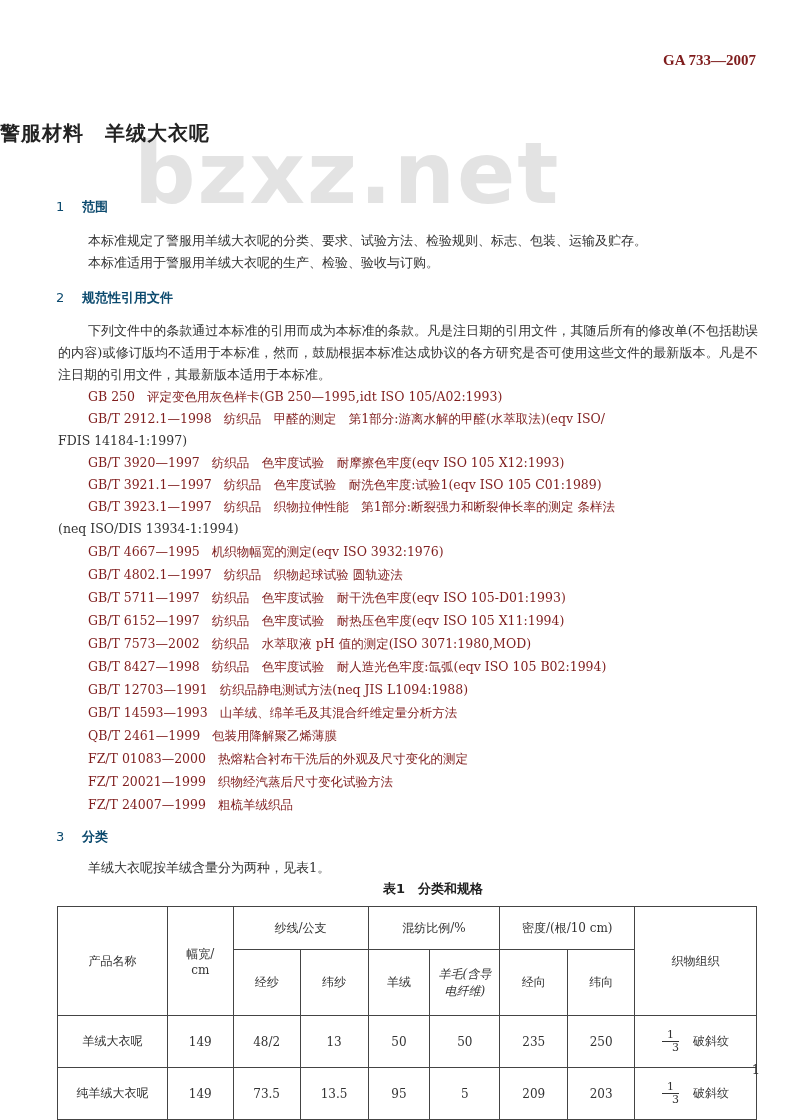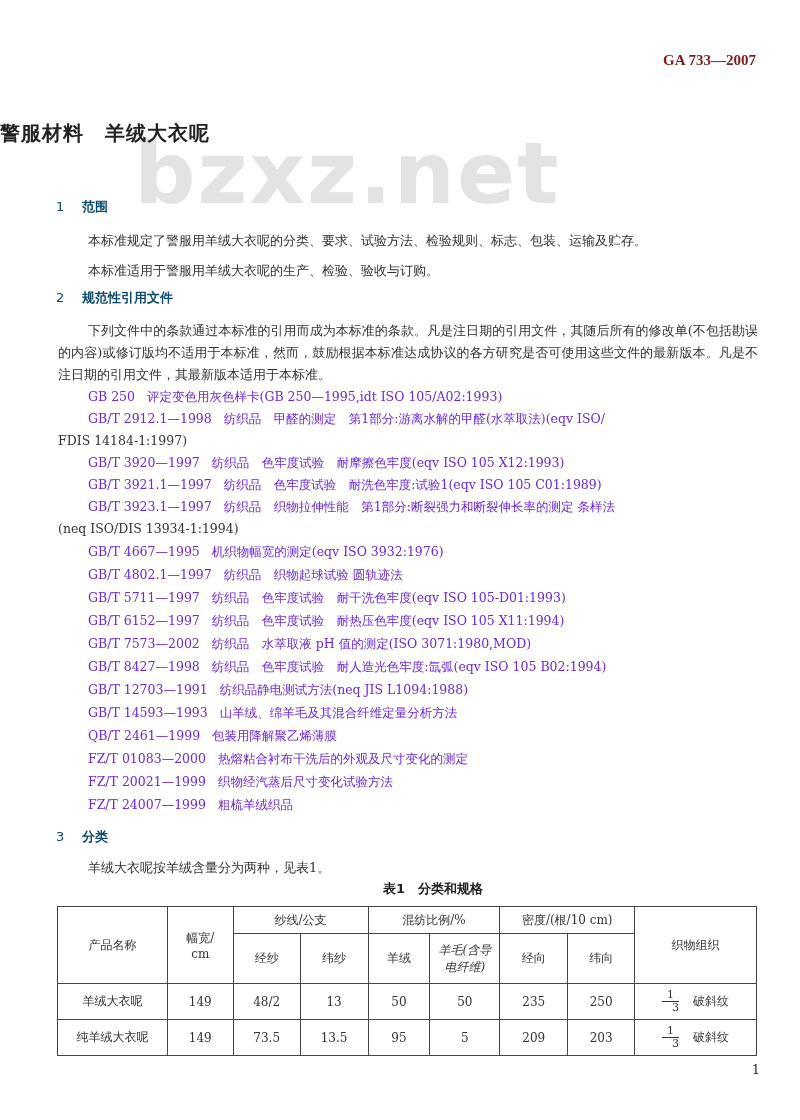--- a/index.html
+++ b/index.html
@@ -32,35 +32,35 @@
     font-size: 13px; font-weight: bold; color: #0c4a6e;
   }
   .heading .num { display: inline-block; width: 26px; font-weight: normal; }
   .para {
     position: absolute; left: 88px; font-size: 13px; color: #333; white-space: nowrap;
   }
   .block {
     position: absolute; left: 58px; width: 700px; font-size: 13px; color: #333;
     line-height: 22px; text-indent: 30px; text-align: justify;
   }
-  .ref { position: absolute; left: 88px; font-size: 12.5px; color: #6d28d9; white-space: nowrap; }
+  .ref { position: absolute; left: 88px; font-size: 12.5px; color: #7f1d1d; white-space: nowrap; }
   .ref .code { display: inline-block; min-width: 0; margin-right: 12px; }
   .ref-cont { position: absolute; left: 58px; font-size: 12.5px; color: #333; white-space: nowrap; }
   .table-title {
     position: absolute; top: 880px; left: 0; width: 800px; text-align: center;
     font-family: "DejaVu Sans", "Liberation Sans", sans-serif;
     font-size: 13px; font-weight: bold; color: #222; margin-left: 33px;
   }
   table.spec {
     position: absolute; top: 906px; left: 57px; width: 700px;
     border-collapse: collapse; font-size: 12px; color: #333;
     font-family: "DejaVu Serif", serif;
   }
   table.spec td, table.spec th {
-    border: 1px solid #444; text-align: center; font-weight: normal; padding: 0;
+    border: 1px solid #444; text-align: center; font-weight: normal; padding: 8px;
   }
   table.spec thead tr.h1 th { height: 26px; }
   table.spec thead tr.h2 th { height: 49px; }
   table.spec tbody tr td { height: 35px; }
   .frac { display: inline-block; vertical-align: middle; text-align: center; line-height: 12px; margin-right: 14px; font-size: 11px; }
   .frac .n { display: block; border-bottom: 1px solid #333; padding: 0 3px; }
   .frac .d { display: block; padding-left: 10px; }
   .page-num { position: absolute; top: 1062px; right: 40px; font-size: 13px; color: #333; }
 </style>
 </head>
@@ -69,21 +69,21 @@
 <div class="std-code">GA 733—2007</div>
 <div class="watermark">bzxz.net</div>
 <div class="title">警服材料　羊绒大衣呢</div>
 
 <div class="content">
 
   <div class="heading" style="top:198px;">
     <span class="num">1</span><span>范围</span>
   </div>
   <div class="para" style="top:232px;">本标准规定了警服用羊绒大衣呢的分类、要求、试验方法、检验规则、标志、包装、运输及贮存。</div>
-  <div class="para" style="top:254px;margin-top:8px;">本标准适用于警服用羊绒大衣呢的生产、检验、验收与订购。</div>
+  <div class="para" style="top:254px;">本标准适用于警服用羊绒大衣呢的生产、检验、验收与订购。</div>
 
   <div class="heading" style="top:289px;">
     <span class="num">2</span><span>规范性引用文件</span>
   </div>
   <div class="block" style="top:320px;">下列文件中的条款通过本标准的引用而成为本标准的条款。凡是注日期的引用文件，其随后所有的修改单(不包括勘误的内容)或修订版均不适用于本标准，然而，鼓励根据本标准达成协议的各方研究是否可使用这些文件的最新版本。凡是不注日期的引用文件，其最新版本适用于本标准。</div>
 
   <div class="ref" style="top:389px;"><span class="code">GB 250</span><span>评定变色用灰色样卡(GB 250—1995,idt ISO 105/A02:1993)</span></div>
   <div class="ref" style="top:411px;"><span class="code">GB/T 2912.1—1998</span><span>纺织品　甲醛的测定　第1部分:游离水解的甲醛(水萃取法)(eqv ISO/</span></div>
   <div class="ref-cont" style="top:433px;">FDIS 14184-1:1997)</div>
   <div class="ref" style="top:455px;"><span class="code">GB/T 3920—1997</span><span>纺织品　色牢度试验　耐摩擦色牢度(eqv ISO 105 X12:1993)</span></div>

